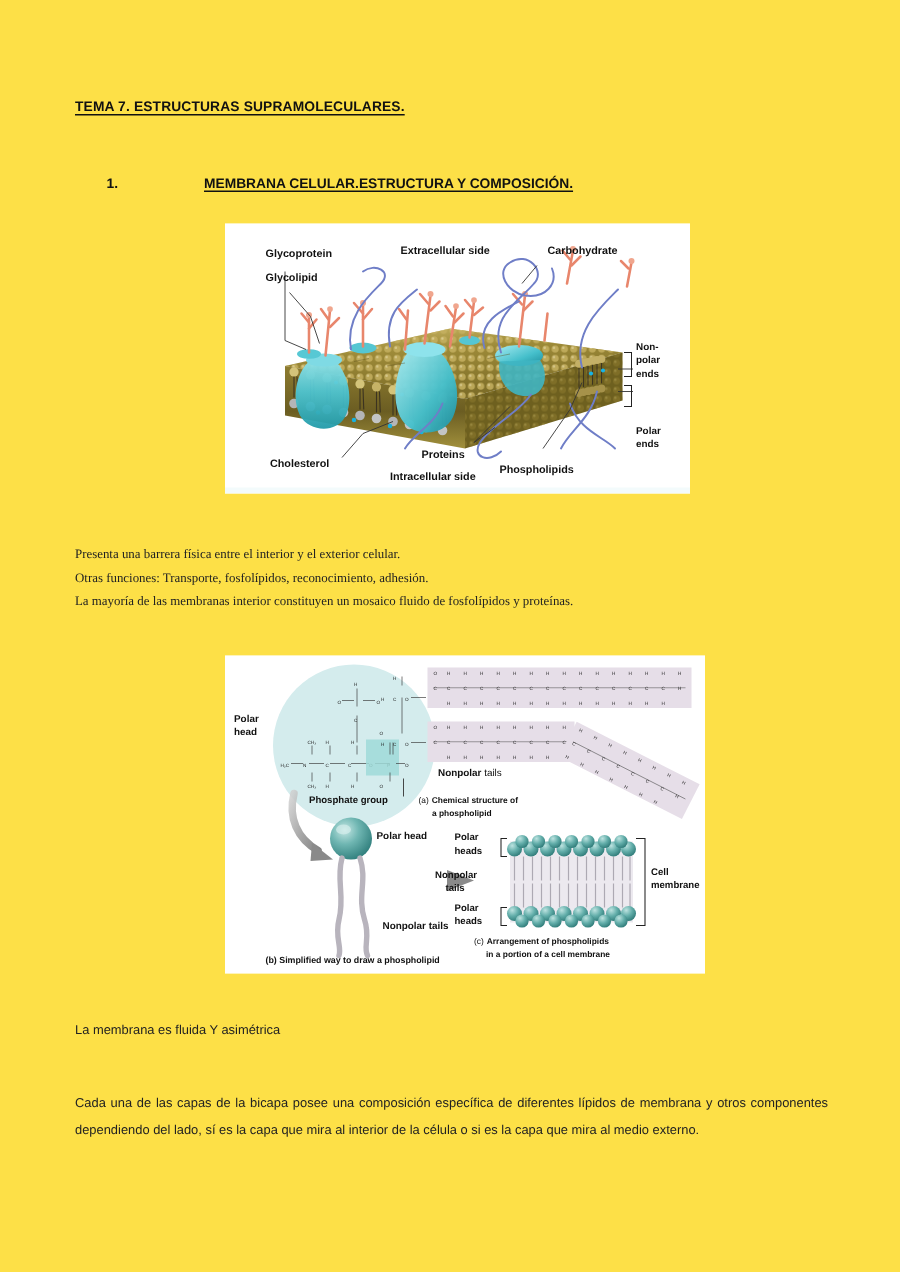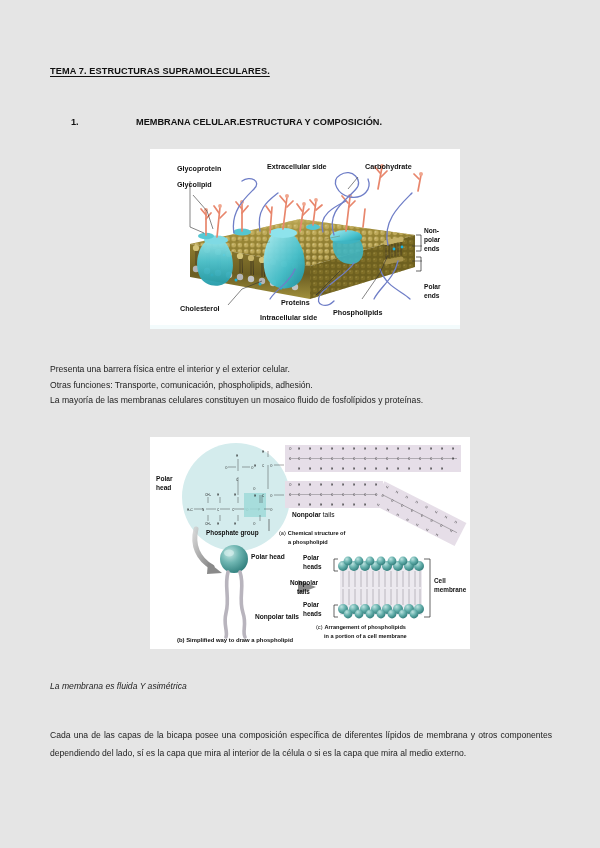--- a/index.html
+++ b/index.html
@@ -11,21 +11,21 @@
     width: 600px;
     height: 848px;
     position: relative;
     font-family: "Liberation Sans", sans-serif;
     color: #1a1a1a;
     overflow: hidden;
   }
   .page {
     position: absolute;
     inset: 0;
-    background: #e5e5e5;
+    background: #fde047;
   }
 
   
   .doc-title {
     position: absolute;
     left: 50px;
     top: 66px;
     font-size: 9.2px;
     font-weight: bold;
     letter-spacing: 0.1px;
@@ -40,32 +40,33 @@
     font-size: 9.2px;
     font-weight: bold;
     color: #111;
   }
   .section-title {
     position: absolute;
     left: 92px;
     top: 117px;
     font-size: 9.2px;
     font-weight: bold;
+    text-decoration: underline;
     text-underline-offset: 2px;
     color: #111;
     padding-left: 44px;
   }
   .para {
     position: absolute;
     font-size: 8.6px;
     line-height: 15.5px;
     color: #222;
   }
-  .para.p1 { left: 50px; top: 362px; width: 510px; }
-  .para.p2 { left: 50px; top: 679px; width: 510px; font-style: italic; }
+  .para.p1 { left: 50px; top: 362px; width: 510px; font-family: Liberation Serif, serif; }
+  .para.p2 { left: 50px; top: 679px; width: 510px; }
   .para.p3 { left: 50px; top: 727px; width: 502px; text-align: justify; line-height: 17.5px; }
 
   
   .fig1 {
     position: absolute;
     left: 150px;
     top: 149px;
     width: 310px;
     height: 180px;
     background: #ffffff;
@@ -354,22 +355,22 @@
 
       <text class="lbl lbl-11" x="30" y="162">Cholesterol</text>
       <text class="lbl lbl-11" x="131" y="156">Proteins</text>
       <text class="lbl lbl-11" x="110" y="171">Intracellular side</text>
       <text class="lbl lbl-11" x="183" y="166">Phospholipids</text>
     </svg>
   </div>
 
   <div class="para p1">
     <div>Presenta una barrera física entre el interior y el exterior celular.</div>
-    <div>Otras funciones: Transporte, comunicación, phospholipids, adhesión.</div>
-    <div>La mayoría de las membranas celulares constituyen un mosaico fluido de fosfolípidos y proteínas.</div>
+    <div>Otras funciones: Transporte, fosfolípidos, reconocimiento, adhesión.</div>
+    <div>La mayoría de las membranas interior constituyen un mosaico fluido de fosfolípidos y proteínas.</div>
   </div>
 
   <div class="fig2">
     <svg viewBox="0 0 320 212" xmlns="http://www.w3.org/2000/svg">
       <defs>
         <radialGradient id="sphG" cx="35%" cy="30%" r="75%">
           <stop offset="0%" stop-color="#c5e7e4"></stop>
           <stop offset="45%" stop-color="#6fb6b2"></stop>
           <stop offset="100%" stop-color="#2f7e7c"></stop>
         </radialGradient>

